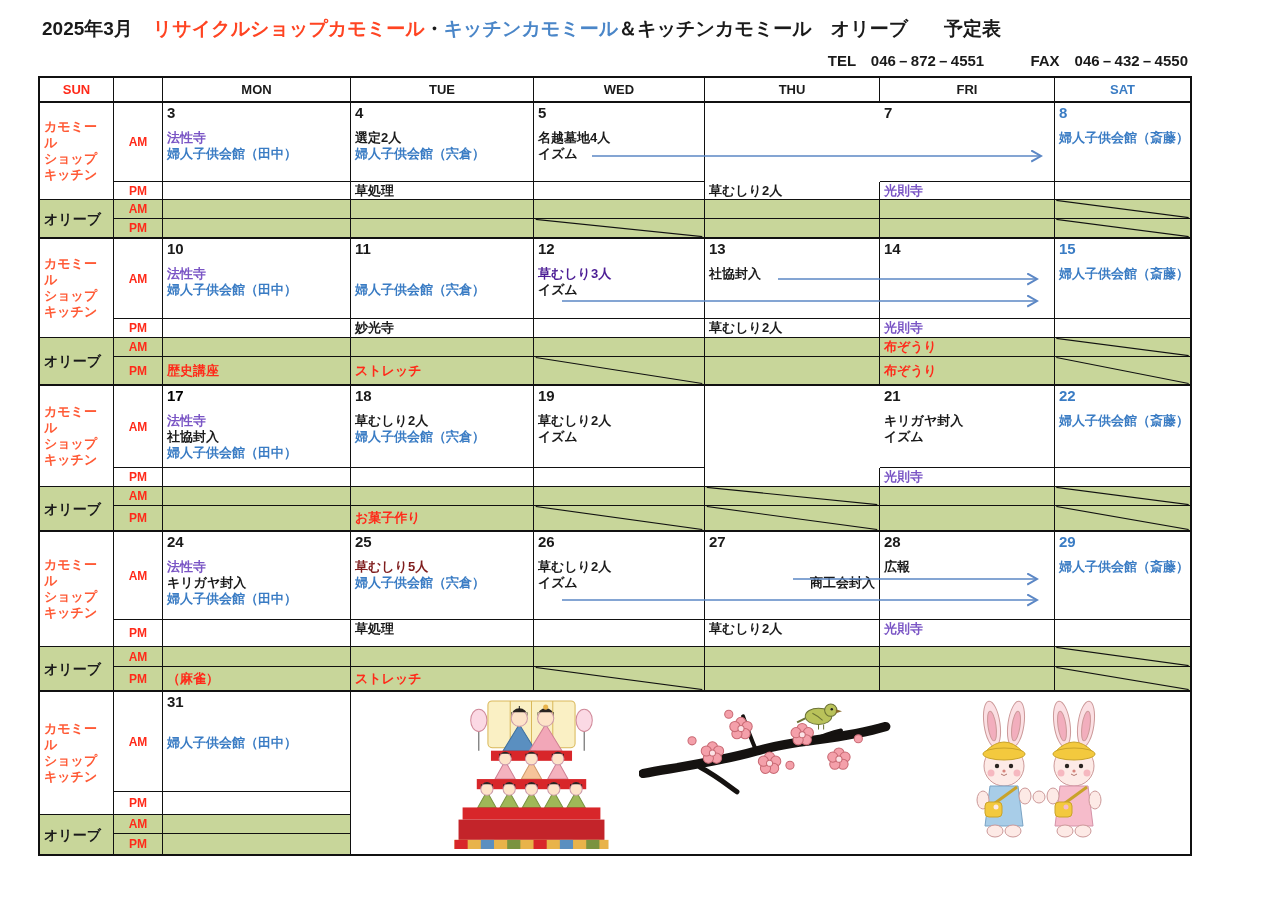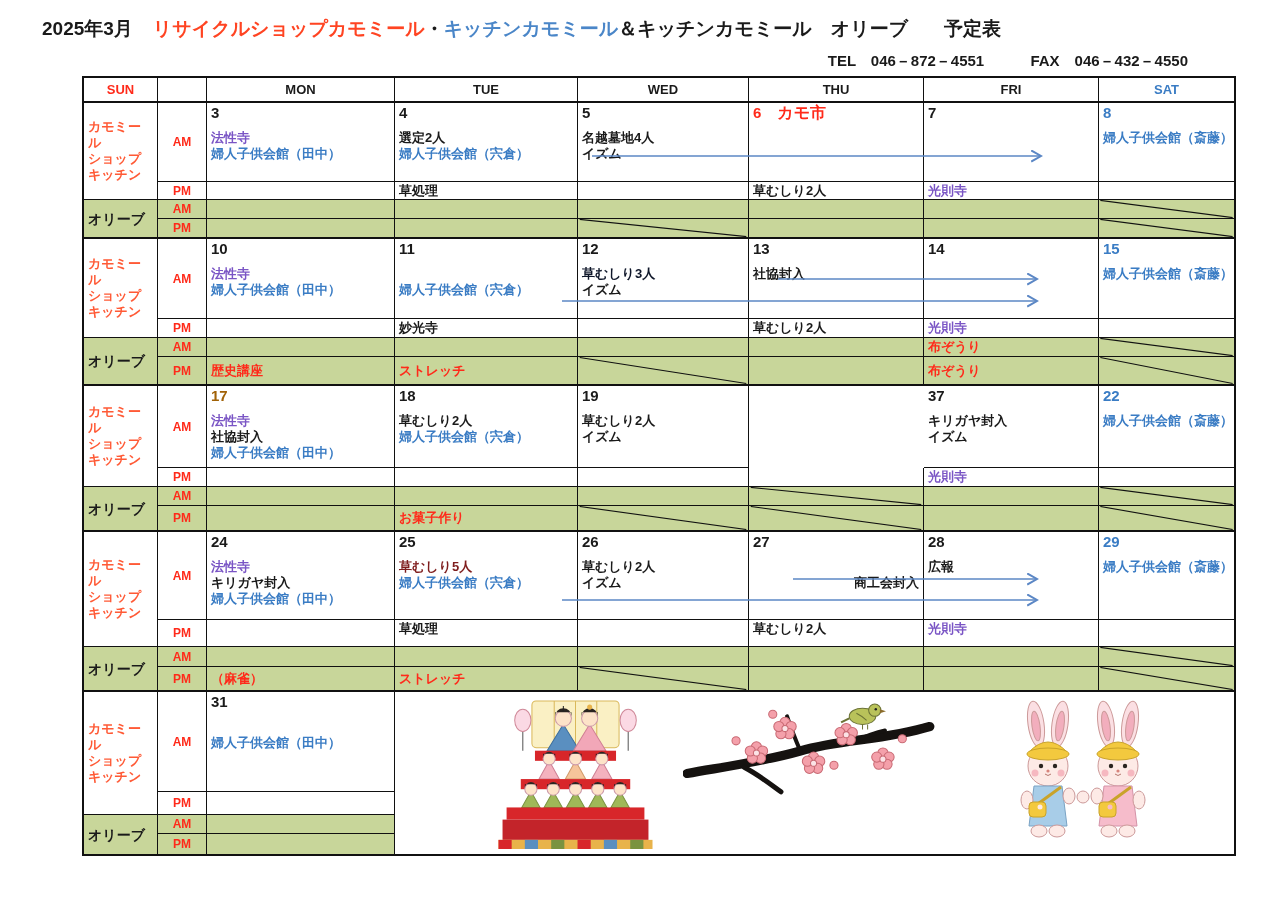--- a/index.html
+++ b/index.html
@@ -9,21 +9,21 @@
   .title .t-month{margin-right:20px;}
   .title .t-shop{color:#ff4422;}
   .title .t-kitchen{color:#4a86c8;}
   .title .t-suffix{margin-left:36px;}
   .contact{position:absolute;left:600px;top:52px;width:588px;text-align:right;
            font-size:15px;font-weight:bold;color:#1a1a1a;}
   .contact .fax{margin-left:42px;}
   .tbl{position:absolute;left:38px;top:76px;display:grid;
        grid-template-columns:74px 49px 188px 183px 171px 175px 175px 135px;
        grid-template-rows:25px 79px 18px 19px 20px 80px 19px 19px 29px 82px 19px 19px 26px 88px 27px 20px 25px 100px 23px 19px 20px;
-       border:2px solid #111;background:#fff;margin-left:44px;}
+       border:2px solid #111;background:#fff;}
   .cell{position:relative;border-right:1px solid #111;border-bottom:1px solid #111;
         padding:1px 4px;overflow:hidden;box-sizing:border-box;font-weight:bold;color:#1a1a1a;}
   .cell.lastcol{border-right:none;}
   .cell.lastrow{border-bottom:none;}
   .cell.bb2{border-bottom-width:2px;}
   .green{background:#c8d69a;}
   .hdr{display:flex;align-items:center;justify-content:center;font-size:13px;}
   .grp-label{display:flex;flex-direction:column;justify-content:center;font-size:13px;line-height:16px;}
   .grp-label.olive-label{font-size:14px;}
   .ampm{display:flex;align-items:center;justify-content:center;font-size:12px;color:#ff2a1a;}
@@ -93,23 +93,20 @@
         <div class="ev" style="color: rgb(26, 26, 26);">名越墓地4人</div>
         <div class="ev" style="color: rgb(26, 26, 26);">イズム</div>
       </div>
       <div class="cell" style="grid-area: 3 / 5 / span 1 / span 1;"></div>
       <div class="cell green" style="grid-area: 4 / 5 / span 1 / span 1;"></div>
       <div class="cell green bb2" style="grid-area: 5 / 5 / span 1 / span 1;">
         <svg class="diag" viewBox="0 0 100 100" preserveAspectRatio="none">
           <line x1="1" y1="2" x2="99" y2="98" stroke="#111" stroke-width="1.1" vector-effect="non-scaling-stroke"></line>
         </svg>
       </div>
-      <div class="cell" style="grid-area: 2 / 6 / span 1 / span 1;">
-        <div class="date-line"><span style="color: rgb(255, 42, 26);">6</span><span class="date-suffix" style="color: rgb(255, 42, 26);">カモ市</span></div>
-      </div>
       <div class="cell" style="grid-area: 3 / 6 / span 1 / span 1;">
         <div class="pm-ev" style="color: rgb(26, 26, 26);">草むしり2人</div>
       </div>
       <div class="cell green" style="grid-area: 4 / 6 / span 1 / span 1;"></div>
       <div class="cell green bb2" style="grid-area: 5 / 6 / span 1 / span 1;"></div>
       <div class="cell" style="grid-area: 2 / 7 / span 1 / span 1;">
         <div class="date-line"><span style="color: rgb(26, 26, 26);">7</span></div>
       </div>
       <div class="cell" style="grid-area: 3 / 7 / span 1 / span 1;">
         <div class="pm-ev" style="color: rgb(122, 85, 197);">光則寺</div>
@@ -158,21 +155,21 @@
       </div>
       <div class="cell" style="grid-area: 7 / 4 / span 1 / span 1;">
         <div class="pm-ev" style="color: rgb(26, 26, 26);">妙光寺</div>
       </div>
       <div class="cell green" style="grid-area: 8 / 4 / span 1 / span 1;"></div>
       <div class="cell green bb2" style="grid-area: 9 / 4 / span 1 / span 1;">
         <div class="olive-ev">ストレッチ</div>
       </div>
       <div class="cell" style="grid-area: 6 / 5 / span 1 / span 1;">
         <div class="date-line"><span style="color: rgb(26, 26, 26);">12</span></div>
-        <div class="ev" style="color: #0f172a;">草むしり3人</div>
+        <div class="ev" style="color: #4c1d95;">草むしり3人</div>
         <div class="ev" style="color: rgb(26, 26, 26);">イズム</div>
       </div>
       <div class="cell" style="grid-area: 7 / 5 / span 1 / span 1;"></div>
       <div class="cell green" style="grid-area: 8 / 5 / span 1 / span 1;"></div>
       <div class="cell green bb2" style="grid-area: 9 / 5 / span 1 / span 1;">
         <svg class="diag" viewBox="0 0 100 100" preserveAspectRatio="none">
           <line x1="1" y1="2" x2="99" y2="98" stroke="#111" stroke-width="1.1" vector-effect="non-scaling-stroke"></line>
         </svg>
       </div>
       <div class="cell" style="grid-area: 6 / 6 / span 1 / span 1;">
@@ -215,21 +212,21 @@
         <div>カモミール</div>
         <div>ショップ</div>
         <div>キッチン</div>
       </div>
       <div class="cell grp-label olive-label green bb2" style="grid-area: 12 / 1 / span 2 / span 1;">オリーブ</div>
       <div class="cell ampm" style="grid-area: 10 / 2 / span 1 / span 1;">AM</div>
       <div class="cell ampm" style="grid-area: 11 / 2 / span 1 / span 1;">PM</div>
       <div class="cell ampm green" style="grid-area: 12 / 2 / span 1 / span 1;">AM</div>
       <div class="cell ampm green bb2" style="grid-area: 13 / 2 / span 1 / span 1;">PM</div>
       <div class="cell" style="grid-area: 10 / 3 / span 1 / span 1;">
-        <div class="date-line"><span style="color: #a16207;">17</span></div>
+        <div class="date-line"><span style="color: #000000;">17</span></div>
         <div class="ev" style="color: rgb(122, 85, 197);">法性寺</div>
         <div class="ev" style="color: rgb(26, 26, 26);">社協封入</div>
         <div class="ev" style="color: rgb(58, 124, 196);">婦人子供会館（田中）</div>
       </div>
       <div class="cell" style="grid-area: 11 / 3 / span 1 / span 1;"></div>
       <div class="cell green" style="grid-area: 12 / 3 / span 1 / span 1;"></div>
       <div class="cell green bb2" style="grid-area: 13 / 3 / span 1 / span 1;"></div>
       <div class="cell" style="grid-area: 10 / 4 / span 1 / span 1;">
         <div class="date-line"><span style="color: rgb(26, 26, 26);">18</span></div>
         <div class="ev" style="color: rgb(26, 26, 26);">草むしり2人</div>
@@ -257,21 +254,21 @@
         <svg class="diag" viewBox="0 0 100 100" preserveAspectRatio="none">
           <line x1="1" y1="2" x2="99" y2="98" stroke="#111" stroke-width="1.1" vector-effect="non-scaling-stroke"></line>
         </svg>
       </div>
       <div class="cell green bb2" style="grid-area: 13 / 6 / span 1 / span 1;">
         <svg class="diag" viewBox="0 0 100 100" preserveAspectRatio="none">
           <line x1="1" y1="2" x2="99" y2="98" stroke="#111" stroke-width="1.1" vector-effect="non-scaling-stroke"></line>
         </svg>
       </div>
       <div class="cell" style="grid-area: 10 / 7 / span 1 / span 1;">
-        <div class="date-line"><span style="color: rgb(26, 26, 26);">37</span></div>
+        <div class="date-line"><span style="color: rgb(26, 26, 26);">21</span></div>
         <div class="ev" style="color: rgb(26, 26, 26);">キリガヤ封入</div>
         <div class="ev" style="color: rgb(26, 26, 26);">イズム</div>
       </div>
       <div class="cell" style="grid-area: 11 / 7 / span 1 / span 1;">
         <div class="pm-ev" style="color: rgb(122, 85, 197);">光則寺</div>
       </div>
       <div class="cell green" style="grid-area: 12 / 7 / span 1 / span 1;"></div>
       <div class="cell green bb2" style="grid-area: 13 / 7 / span 1 / span 1;"></div>
       <div class="cell lastcol" style="grid-area: 10 / 8 / span 1 / span 1;">
         <div class="date-line"><span style="color: rgb(58, 124, 196);">22</span></div>

